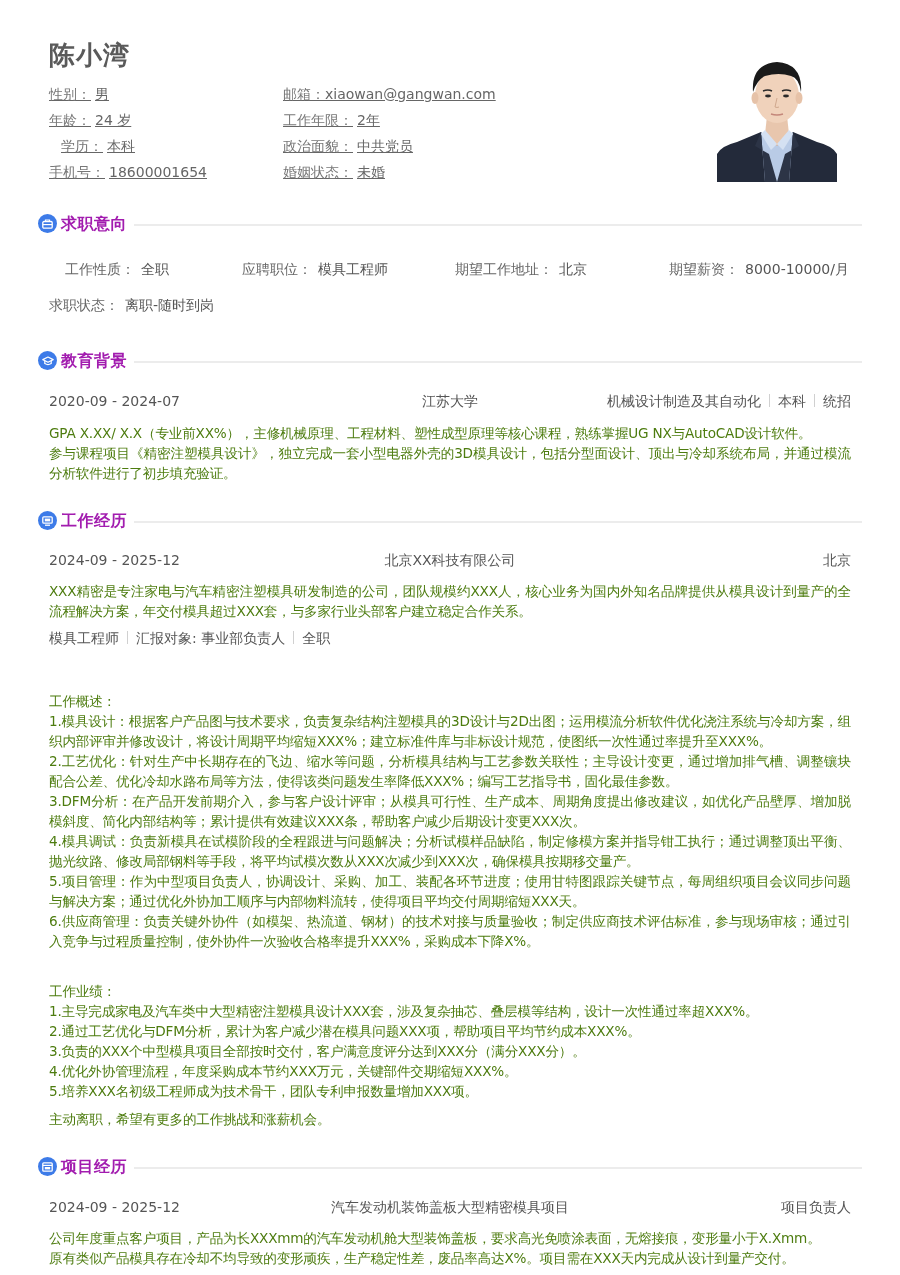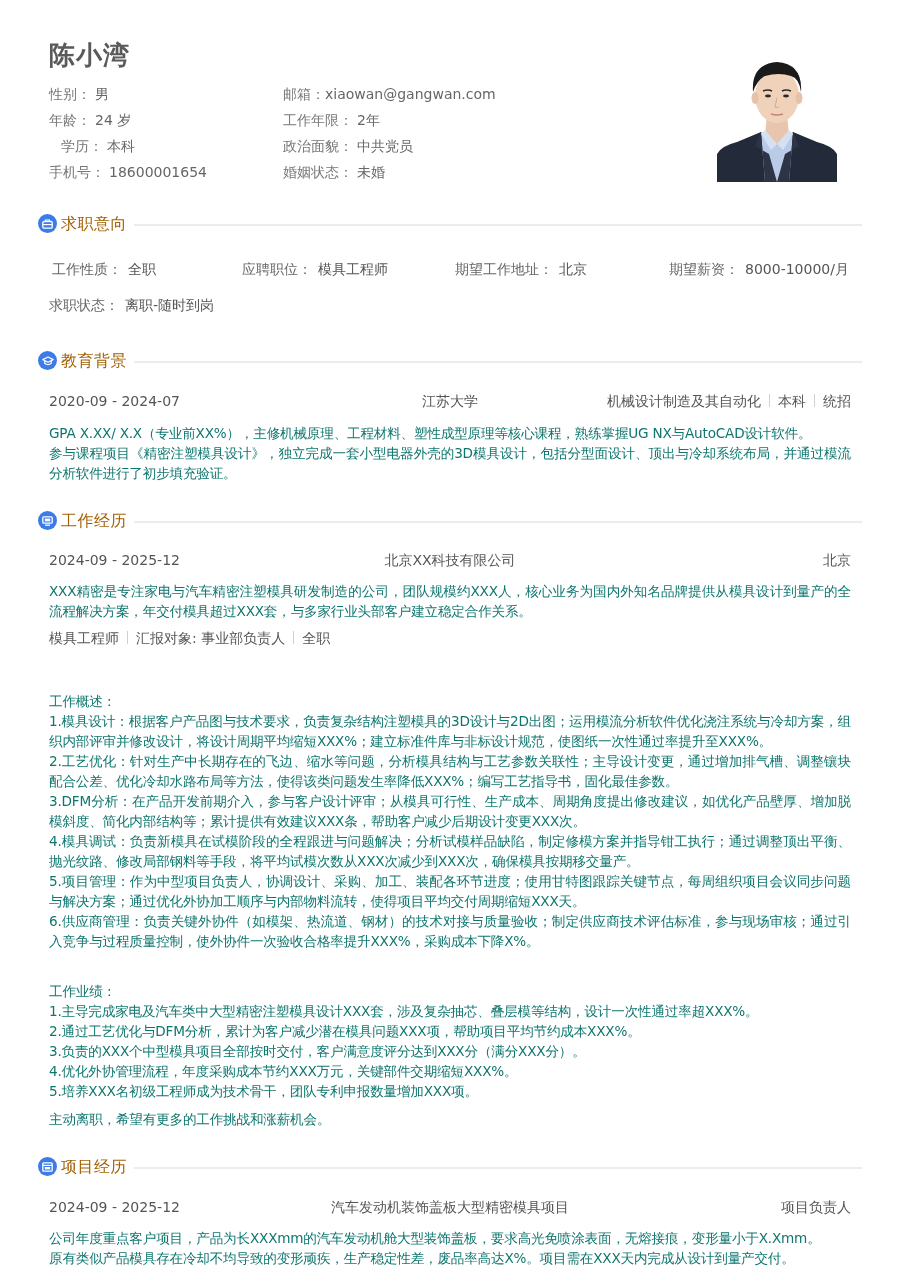--- a/index.html
+++ b/index.html
@@ -10,54 +10,54 @@
       font-size: 14px;
       position: relative;
     }
     .page { position: absolute; left: 0; top: 0; width: 900px; height: 1194px; }
 
     
     .name {
       position: absolute; left: 49px; top: 38px;
       font-size: 26px; font-weight: bold; color: #5a5a5a; letter-spacing: 1px;
     }
-    .info-row { position: absolute; font-size: 14px; color: #666; white-space: nowrap; }
+    .info-row { position: absolute; font-size: 14px; color: #666; white-space: nowrap; text-decoration: underline; }
     .info-row .lbl { color: #777; }
     .info-row .val { color: #666; margin-left: 4px; }
     .photo {
       position: absolute; left: 717px; top: 50px; width: 120px; height: 132px;
       background: #ffffff; overflow: hidden;
     }
 
     
     .sec { position: absolute; left: 38px; width: 824px; height: 24px; }
     .sec .icon {
       position: absolute; left: 0; top: 2px; width: 19px; height: 19px; border-radius: 50%;
       background: #3d7be8; display: flex; align-items: center; justify-content: center;
     }
     .sec .title {
-      position: absolute; left: 23px; top: 0; font-size: 16px; font-weight: normal; color: #a16207;
+      position: absolute; left: 23px; top: 0; font-size: 16px; font-weight: bold; color: #a21caf;
       letter-spacing: 0.5px; line-height: 24px;
     }
     .sec .rule {
       position: absolute; left: 96px; right: 0; top: 12px; height: 2px; background: #ececec;
     }
 
     .row { position: absolute; font-size: 14px; color: #555; white-space: nowrap; line-height: 20px; }
     .row .lbl { color: #666; }
     .row .val { color: #555; margin-left: 6px; }
 
     .line3 { position: absolute; left: 49px; width: 802px; height: 20px; font-size: 14px; color: #555; line-height: 20px; }
     .line3 .l { position: absolute; left: 0; top: 0; white-space: nowrap; }
     .line3 .c { position: absolute; left: 0; right: 0; top: 0; text-align: center; white-space: nowrap; }
     .line3 .r { position: absolute; right: 0; top: 0; white-space: nowrap; }
     .sep { display: inline-block; width: 1px; height: 13px; background: #d0d0d0; margin: 0 8px; vertical-align: -1px; }
 
     .para {
-      position: absolute; left: 49px; width: 802px; font-size: 13.6px; line-height: 20px; color: #0f766e;
+      position: absolute; left: 49px; width: 802px; font-size: 13.6px; line-height: 20px; color: #4d7c0f;
       text-align: justify; letter-spacing: -0.2px;
     }
     .para p { margin: 0; }
   </style>
 </head>
 <body>
 
 <div class="page">
 
   <div class="name">陈小湾</div>
@@ -128,21 +128,21 @@
       <svg width="11" height="10" viewBox="0 0 11 10">
         <rect x="0.8" y="2.5" width="9.4" height="6.7" rx="1.2" fill="none" stroke="#fff" stroke-width="1.3"></rect>
         <path d="M3.5 2.5 V1 H7.5 V2.5" fill="none" stroke="#fff" stroke-width="1.2"></path>
         <line x1="0.8" y1="5.6" x2="10.2" y2="5.6" stroke="#fff" stroke-width="1.2"></line>
       </svg>
     </div>
     <div class="title">求职意向</div>
     <div class="rule"></div>
   </div>
 
-  <div class="row" style="left:52px; top:259px;">
+  <div class="row" style="left:65px; top:259px;">
     <span class="lbl">工作性质：</span><span class="val">全职</span>
   </div>
   <div class="row" style="left:242px; top:259px;">
     <span class="lbl">应聘职位：</span><span class="val">模具工程师</span>
   </div>
   <div class="row" style="left:455px; top:259px;">
     <span class="lbl">期望工作地址：</span><span class="val">北京</span>
   </div>
   <div class="row" style="left:669px; top:259px;">
     <span class="lbl">期望薪资：</span><span class="val">8000-10000/月</span>

